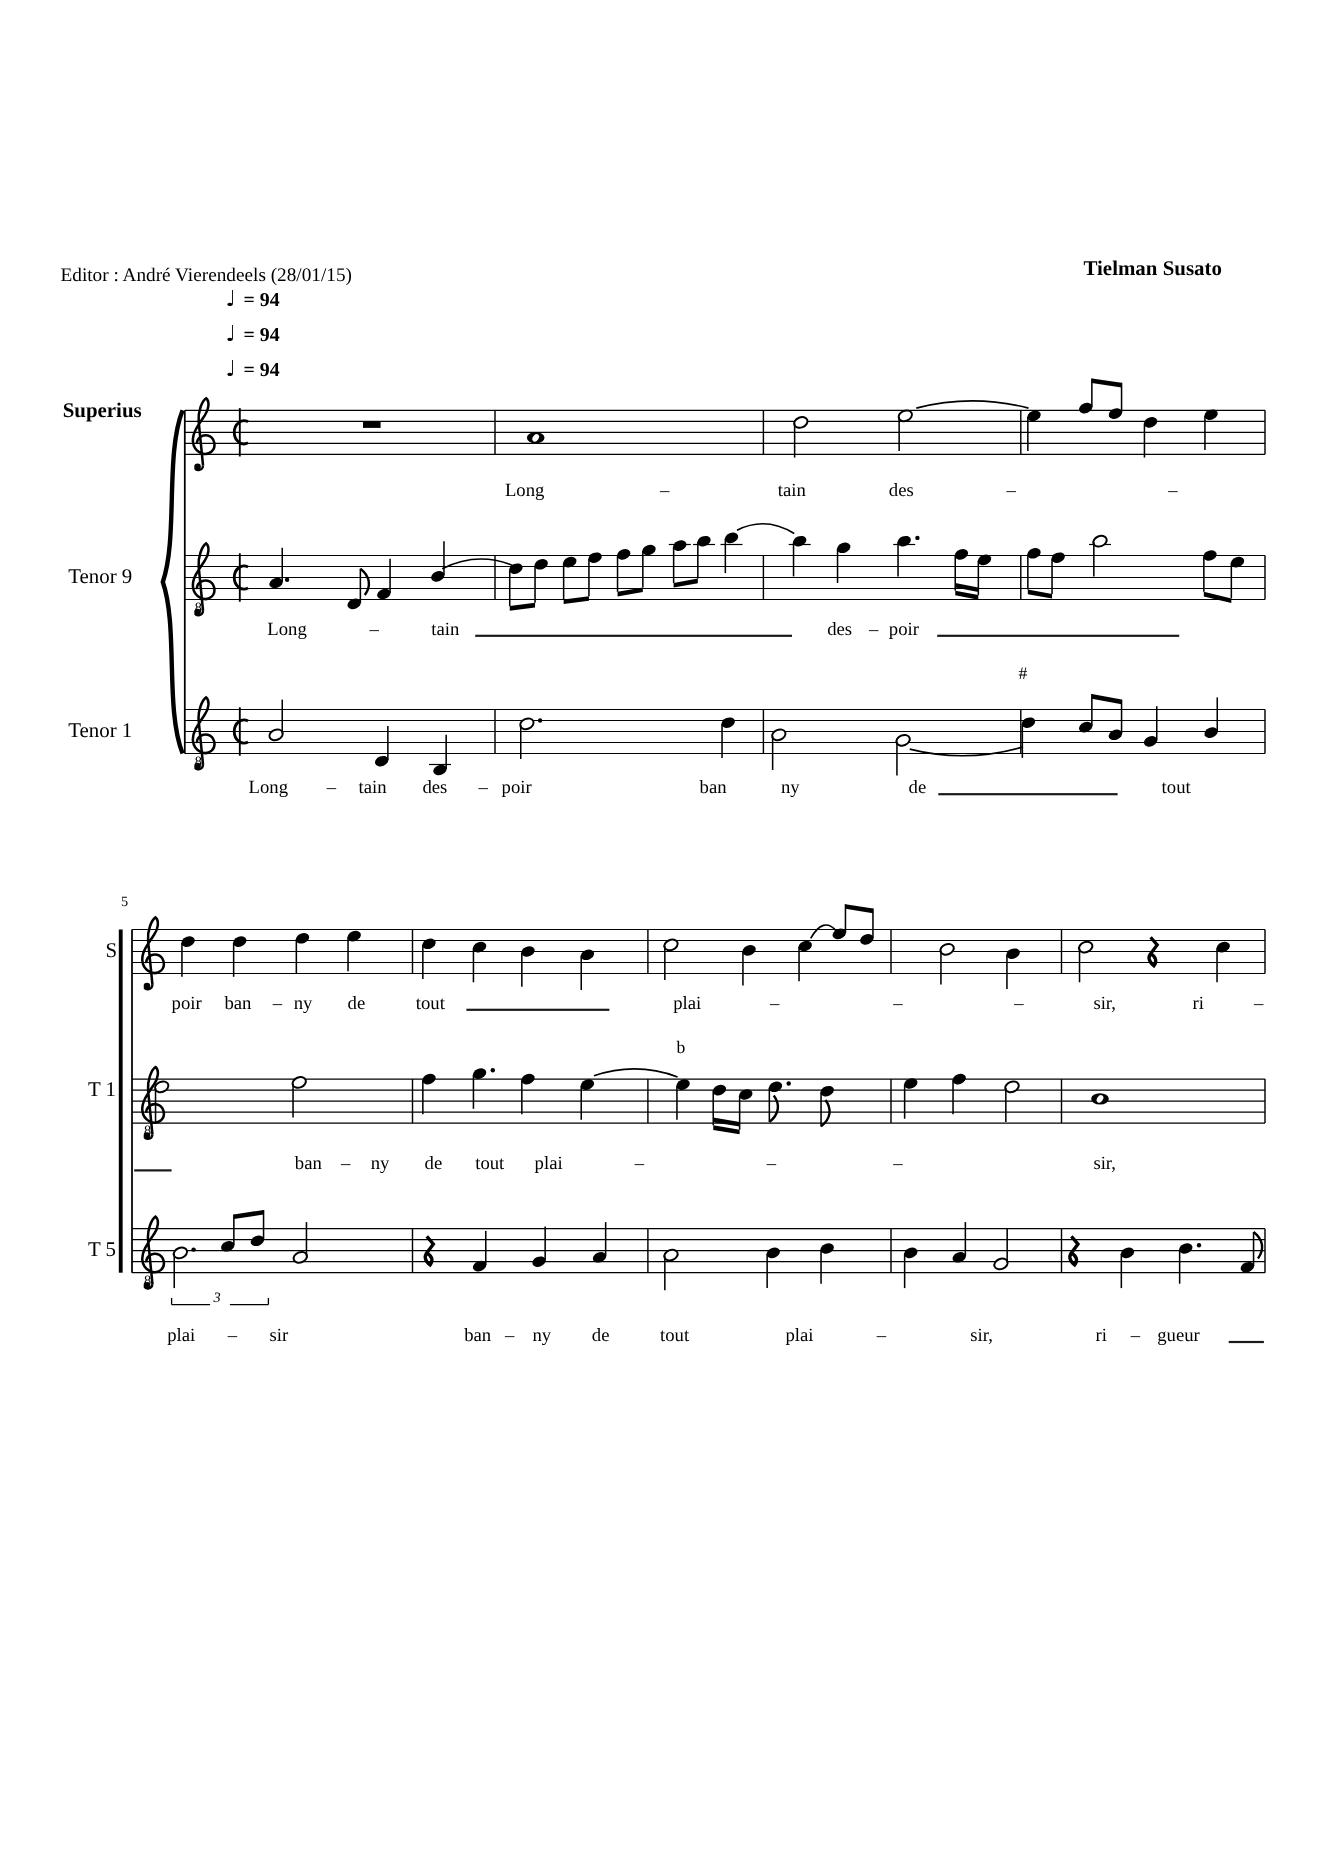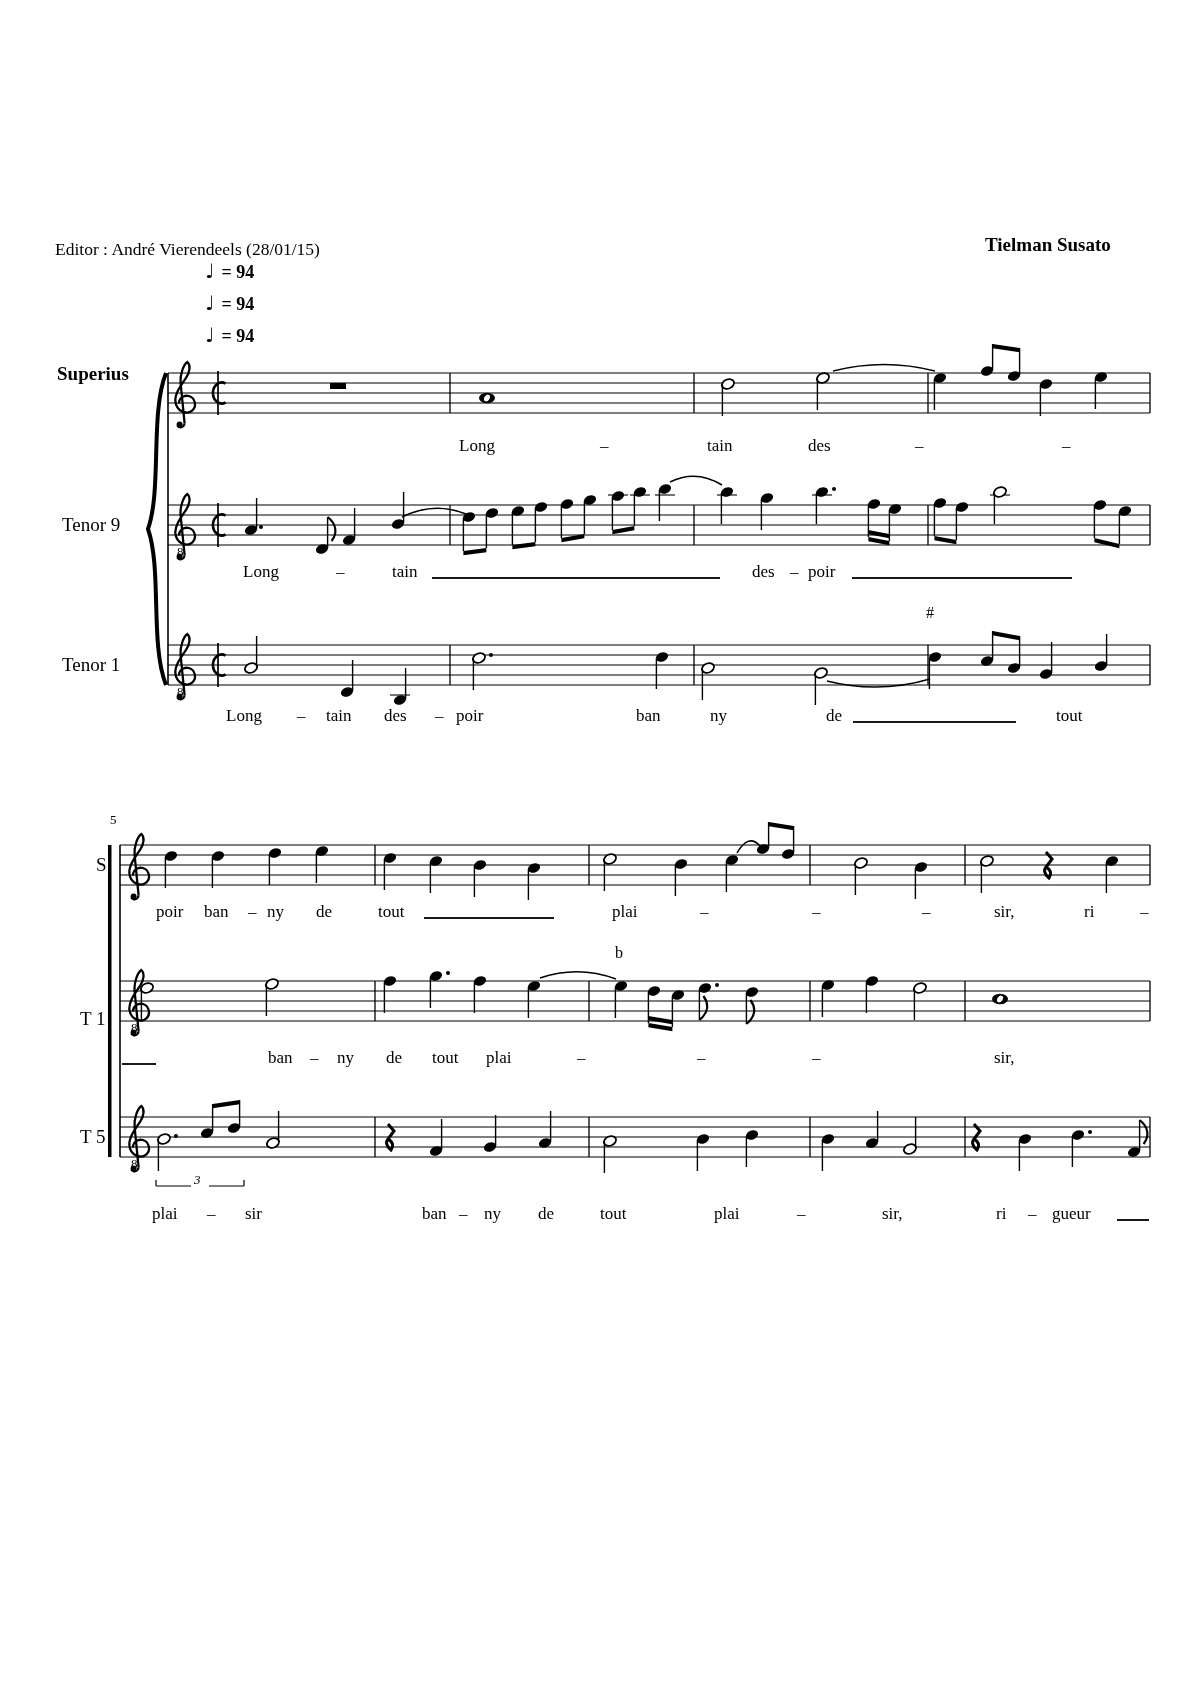--- a/index.html
+++ b/index.html
@@ -361,21 +361,21 @@
     <span class="glyph">♩</span><span class="val">= 94</span>
   </div>
   <div class="abs tempo" style="left:205px;top:323px;">
     <span class="glyph">♩</span><span class="val">= 94</span>
   </div>
 
   <span class="abs stafflabel" style="left:57px;top:363px;font-weight:bold;">Superius</span>
   <span class="abs stafflabel" style="left:62px;top:514px;">Tenor 9</span>
   <span class="abs stafflabel" style="left:62px;top:654px;">Tenor 1</span>
   <span class="abs stafflabel" style="left:96px;top:854px;">S</span>
-  <span class="abs stafflabel" style="left:80px;top:1008px;">T 1</span>
+  <span class="abs stafflabel" style="left:80px;top:980px;">T 1</span>
   <span class="abs stafflabel" style="left:80px;top:1126px;">T 5</span>
 
   <span class="abs smallmark" style="left:177px;top:544px;">8</span>
   <span class="abs smallmark" style="left:177px;top:684px;">8</span>
   <span class="abs smallmark" style="left:131px;top:1020px;">8</span>
   <span class="abs smallmark" style="left:131px;top:1156px;">8</span>
   <span class="abs smallmark" style="left:110px;top:812px;">5</span>
   <span class="abs accmark" style="left:926px;top:604px;">#</span>
   <span class="abs accmark" style="left:615px;top:944px;">b</span>
   <span class="abs tupnum" style="left:194px;top:1172px;">3</span>

